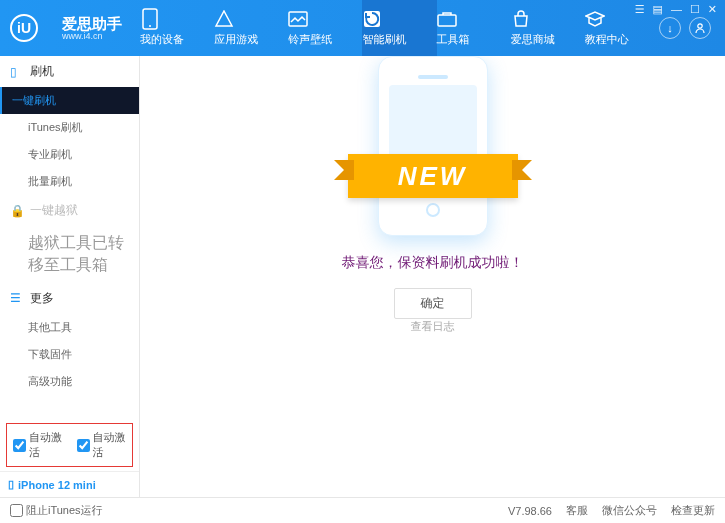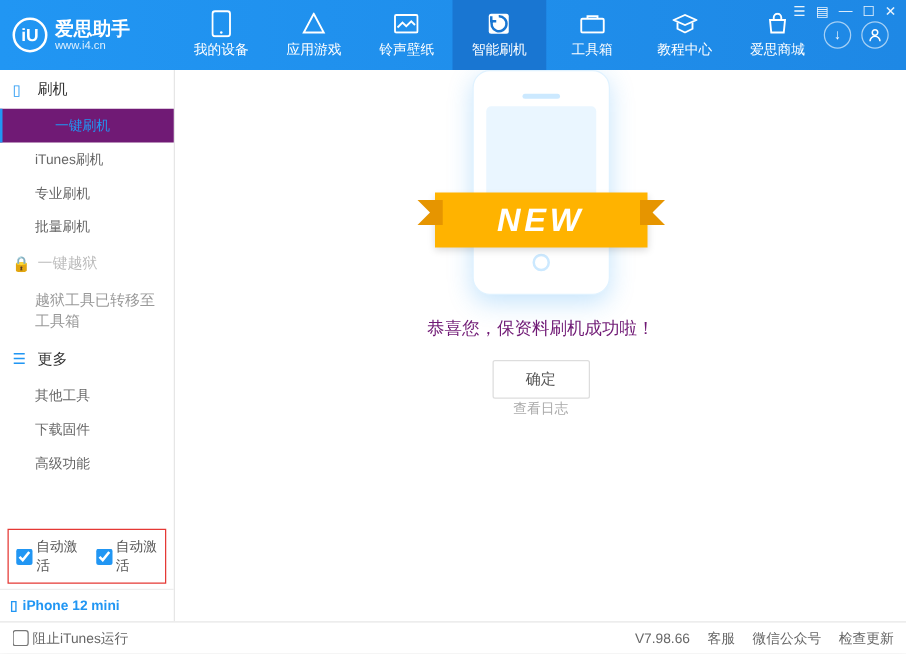--- a/index.html
+++ b/index.html
@@ -1,40 +1,40 @@
 <!DOCTYPE html>
 <html><head>
 <meta charset="utf-8">
 <style>
 *{margin:0;padding:0;box-sizing:border-box;font-family:"Microsoft YaHei",Arial,sans-serif}
 body{background:#f5f5f5;display:flex;align-items:center;justify-content:center;height:100vh}
 .win{width:725px;height:523px;background:#fff;display:flex;flex-direction:column;box-shadow:0 0 8px rgba(0,0,0,.15)}
 .header{height:56px;background:linear-gradient(90deg,#2196f3,#1e88e5);display:flex;align-items:center;color:#fff;padding:0 10px}
 .logo-wrap{display:flex;align-items:center;width:130px}
-.logo-ic{width:28px;height:28px;border:2px solid #fff;border-radius:50%;display:flex;align-items:center;justify-content:center;font-weight:bold;font-size:14px;margin-right:6px}
+.logo-ic{width:28px;height:28px;border:2px solid #fff;border-radius:50%;display:flex;align-items:center;justify-content:center;font-weight:bold;font-size:14px;margin-right:24px}
 .brand{font-size:15px;font-weight:bold;line-height:1}
 .brand-sub{font-size:9px;opacity:.85}
 .navs{display:flex;flex:1;height:100%}
-.nav{flex:1;display:flex;flex-direction:column;align-items:center;justify-content:center;font-size:11px;cursor:pointer;position:relative}
+.nav{flex:1;display:flex;flex-direction:column;justify-content:center;font-size:11px;cursor:pointer;position:relative}
 .nav.active{background:#1976d2}
 .nav-ic{width:20px;height:20px;margin-bottom:3px;display:flex;align-items:center;justify-content:center}
 .hd-right{display:flex;align-items:center;gap:8px;padding-right:4px}
 .circ-btn{width:22px;height:22px;border:1.5px solid rgba(255,255,255,.6);border-radius:50%;display:flex;align-items:center;justify-content:center;font-size:11px;cursor:pointer}
 .winbtns{position:absolute;top:0;right:8px;display:flex;gap:8px;font-size:11px;color:#fff;padding:3px 0}
 .winbtn{cursor:pointer;opacity:.9}
 .body{flex:1;display:flex;overflow:hidden}
 .sidebar{width:140px;border-right:1px solid #e6e6e6;display:flex;flex-direction:column;font-size:12px;color:#555}
 .conn{padding:8px 10px;border-bottom:1px solid #eee;font-size:11px;display:flex;align-items:center;gap:4px}
 .conn .mode{color:#2196f3;font-weight:bold}
 .sgroup{display:flex;align-items:center;gap:6px;padding:7px 10px;color:#333;font-size:12px}
 .sitem{padding:6px 10px 6px 28px;cursor:pointer;color:#666;font-size:11px}
-.sitem.active{background:#701a75;color:#2196f3;border-left:2px solid #2196f3;padding-left:42px}
+.sitem.active{background:#0f172a;color:#2196f3;border-left:2px solid #2196f3;padding-left:10px}
 .groupic{width:14px;display:inline-block;color:#2196f3}
 .lock{color:#bbb}
-.jailnote{padding:6px 10px 6px 28px;font-size:12px;color:#999;line-height:1.4}
+.jailnote{padding:6px 10px 6px 28px;font-size:16px;color:#999;line-height:1.4}
 .redbox{margin:4px 6px;border:1px solid #e53935;padding:6px;display:flex;gap:14px;font-size:11px}
 .chk{display:flex;align-items:center;gap:3px}
 .chk input{accent-color:#2196f3}
 .device{padding:6px 8px;border-top:1px solid #eee}
 .devname{color:#2196f3;font-size:11px;font-weight:bold;display:flex;align-items:center;gap:4px}
 .main{flex:1;display:flex;flex-direction:column;align-items:center;justify-content:flex-start;background:#fff;position:relative}
 .phone-wrap{position:relative;margin-bottom:18px}
 .phone{width:110px;height:180px;background:#fff;border-radius:14px;box-shadow:0 6px 20px rgba(33,150,243,.25);display:flex;flex-direction:column;align-items:center;padding:18px 10px;position:relative;border:1px solid #e0f2ff}
 .speaker{width:30px;height:4px;background:#cce9ff;border-radius:3px;margin-bottom:6px}
 .screen{flex:1;width:100%;background:#eaf6ff;border-radius:4px}
@@ -111,34 +111,34 @@
         <span class="nav-ic">
             <svg width="20" height="16" viewBox="0 0 20 16">
               <rect x="1" y="4" width="18" height="11" rx="1" fill="none" stroke="#fff" stroke-width="1.5"></rect>
               <path d="M6 4 V2 H14 V4" fill="none" stroke="#fff" stroke-width="1.5"></path>
             </svg>
           </span>
         <span>工具箱</span>
       </div>
       <div class="nav">
         <span class="nav-ic">
+            <svg width="18" height="18" viewBox="0 0 18 18">
+              <path d="M3 6 H15 L14 16 H4 Z M6 6 V4 a3 3 0 0 1 6 0 V6" fill="none" stroke="#fff" stroke-width="1.5"></path>
+            </svg>
+          </span>
+        <span>爱思商城</span>
+      </div>
+      <div class="nav">
+        <span class="nav-ic">
             <svg width="20" height="16" viewBox="0 0 20 16">
               <path d="M1 5 L10 1 L19 5 L10 9 Z" fill="none" stroke="#fff" stroke-width="1.5"></path>
               <path d="M4 7 V12 L10 15 L16 12 V7" fill="none" stroke="#fff" stroke-width="1.5"></path>
             </svg>
           </span>
         <span>教程中心</span>
-      </div>
-      <div class="nav">
-        <span class="nav-ic">
-            <svg width="18" height="18" viewBox="0 0 18 18">
-              <path d="M3 6 H15 L14 16 H4 Z M6 6 V4 a3 3 0 0 1 6 0 V6" fill="none" stroke="#fff" stroke-width="1.5"></path>
-            </svg>
-          </span>
-        <span>爱思商城</span>
       </div>
     </div>
     <div class="hd-right">
       <div class="circ-btn">↓</div>
       <div class="circ-btn">
           <svg width="12" height="12" viewBox="0 0 12 12">
             <circle cx="6" cy="4" r="2.2" fill="none" stroke="#fff" stroke-width="1.2"></circle>
             <path d="M2 11 a4 4 0 0 1 8 0" fill="none" stroke="#fff" stroke-width="1.2"></path>
           </svg>
         </div>

